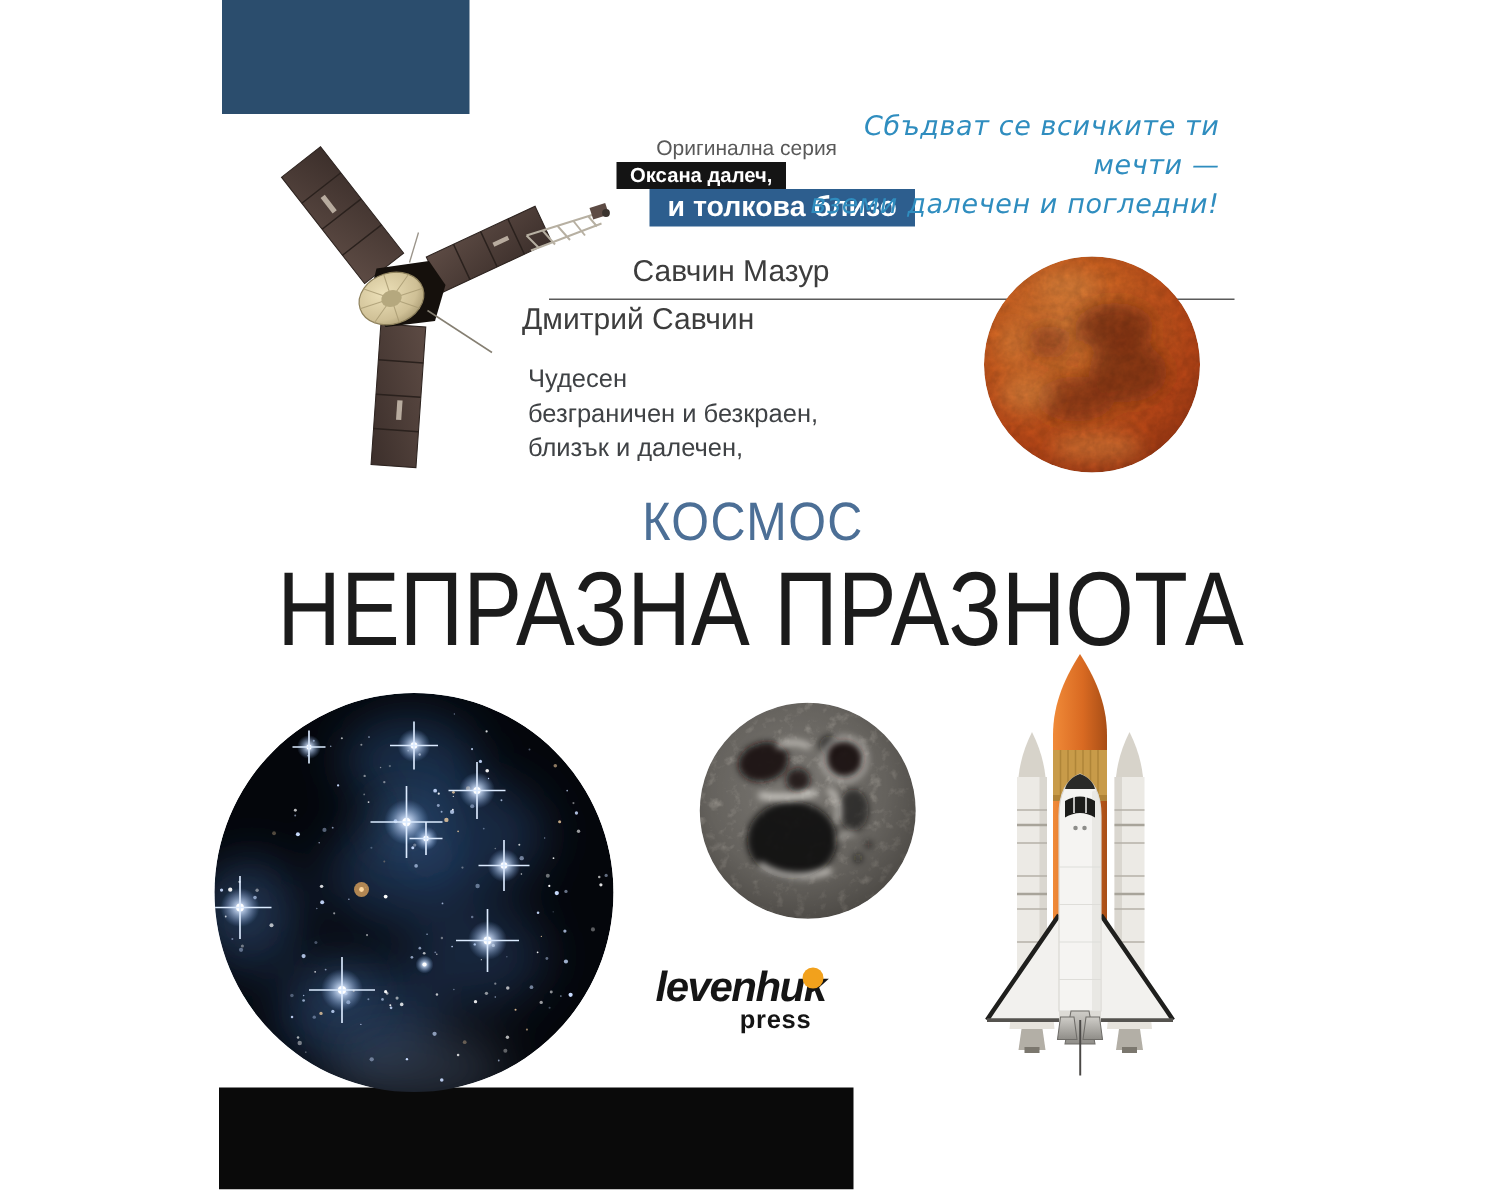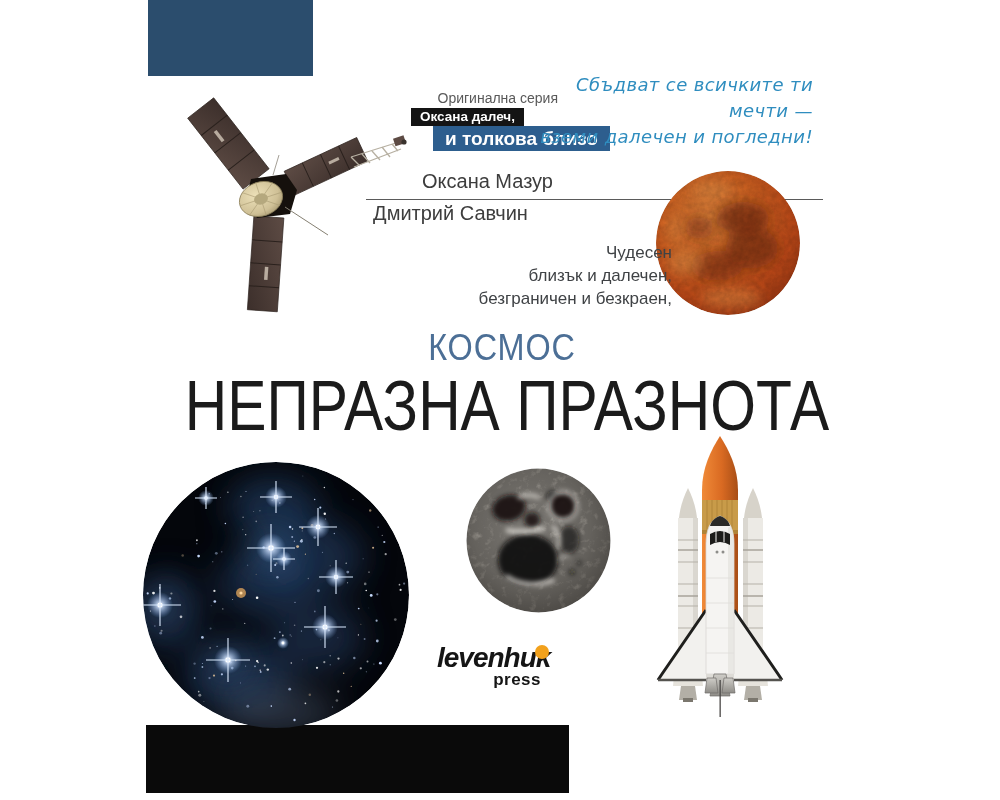--- a/index.html
+++ b/index.html
@@ -13,23 +13,23 @@
   .series-box-dark{left:383px;top:108px;background:#141414;color:#fff;font-weight:bold;
                    font-size:13.5px;line-height:18px;padding:0 9px;}
   .series-box-blue{left:405px;top:126px;background:#2d5e8e;color:#fff;
                    font-size:19px;line-height:25px;padding:0 12px;font-weight:bold;}
 
   .handwriting{left:500px;top:72px;width:285px;text-align:right;font-size:18px;line-height:26px;
                color:#2f8dbf;font-style:italic;letter-spacing:.4px;font-family:"DejaVu Sans",sans-serif;}
 
   .author-top{left:320px;top:170px;width:205px;text-align:right;font-size:20px;color:#3d3d3d;}
   .author-line{left:338px;top:199px;width:457px;height:1px;background:#5a5a5a;}
-  .author-bottom{left:320px;top:202px;width:205px;text-align:center;font-size:20px;color:#3d3d3d;}
-
-  .desc{left:324px;top:241px;width:320px;text-align:right;font-size:17px;line-height:23px;color:#3f4245;}
+  .author-bottom{left:320px;top:202px;width:205px;text-align:left;font-size:20px;color:#3d3d3d;}
+
+  .desc{left:324px;top:241px;width:320px;text-align:left;font-size:17px;line-height:23px;color:#3f4245;}
 
   .subtitle{left:234px;top:327px;width:480px;text-align:center;font-size:36px;color:#4c6f96;
             transform:scaleX(.9);letter-spacing:1px;}
   .title{left:79px;top:366px;width:800px;text-align:center;font-size:70px;font-weight:400;
          color:#1b1b1b;transform:scaleX(.84);white-space:nowrap;}
 
   .logo-name{left:409px;top:642px;font-size:28px;font-weight:bold;font-style:italic;
              color:#151515;letter-spacing:-1px;}
   .logo-dot{left:507px;top:645px;width:14px;height:14px;border-radius:50%;background:#f2a11c;}
   .logo-imprint{left:409px;top:670px;width:104px;text-align:right;font-size:17px;font-weight:bold;
@@ -99,21 +99,21 @@
 
   <div class="abs series-label">Оригинална серия</div>
   <div class="abs series-box-dark">Оксана далеч,</div>
   <div class="abs series-box-blue">и толкова близо</div>
 
   <div class="abs handwriting">
     <div>Сбъдват се всичките ти мечти —</div>
     <div>вземи далечен и погледни!</div>
   </div>
 
-  <div class="abs author-top">Оксана Мазур</div>
+  <div class="abs author-top">Савчин Мазур</div>
   <div class="abs author-line"></div>
   <div class="abs author-bottom">Дмитрий Савчин</div>
 
   <svg class="abs img-redmoon" width="146" height="146" viewBox="0 0 146 146">
     <defs>
       <radialGradient id="rg" cx="38%" cy="32%" r="80%">
         <stop offset="0" stop-color="#ee8b3e"></stop>
           <stop offset="0.4" stop-color="#e06a24"></stop>
         <stop offset="0.72" stop-color="#cc4f1a"></stop>
           <stop offset="1" stop-color="#9c3512"></stop>
@@ -142,22 +142,22 @@
         <ellipse cx="56" cy="20" rx="20" ry="9" opacity=".5"></ellipse>
         <ellipse cx="76" cy="128" rx="30" ry="10" opacity=".5"></ellipse>
         <ellipse cx="20" cy="60" rx="10" ry="14" opacity=".4"></ellipse>
       </g>
       <circle cx="73" cy="73" r="72" filter="url(#rnz)" opacity=".22"></circle>
     </g>
   </svg>
 
   <div class="abs desc">
     <div>Чудесен</div>
+    <div>безграничен и безкраен,</div>
     <div>близък и далечен,</div>
-    <div>безграничен и безкраен,</div>
   </div>
 
   <div class="abs subtitle">КОСМОС</div>
   <div class="abs title">НЕПРАЗНА ПРАЗНОТА</div>
 
   <div class="abs footer-bar"></div>
 
   <svg class="abs img-starfield" width="266" height="266" viewBox="0 0 266 266">
     <defs>
       <clipPath id="sclip">

